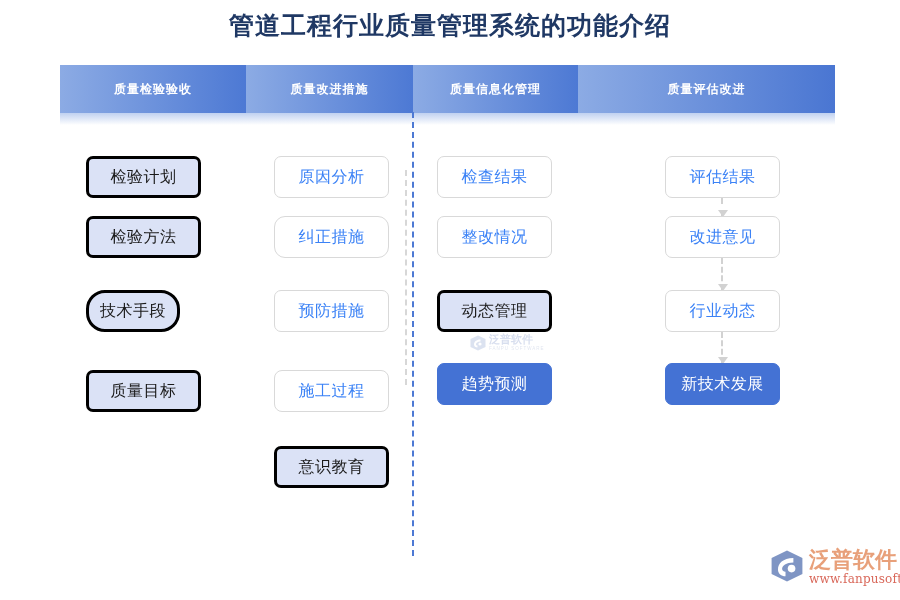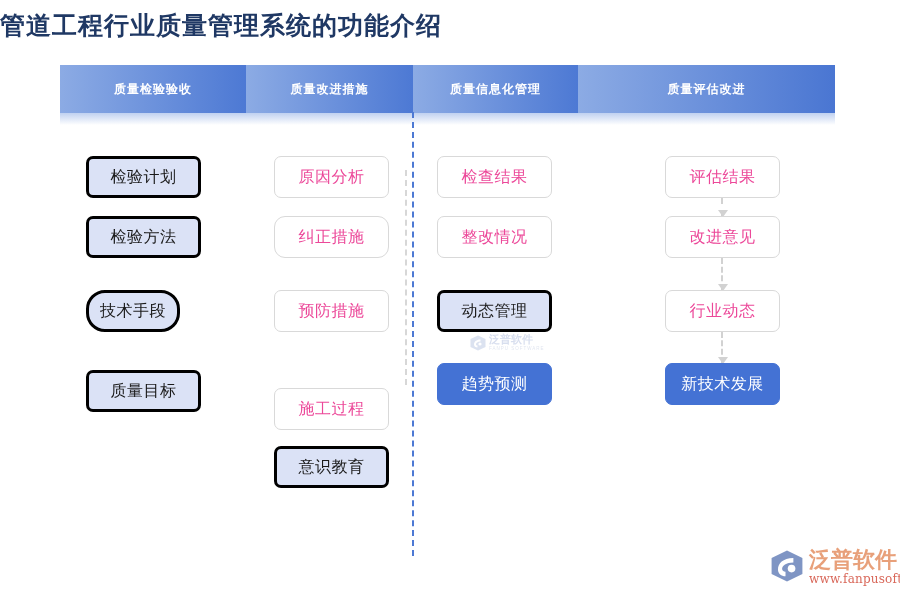--- a/index.html
+++ b/index.html
@@ -8,20 +8,21 @@
     background:#ffffff;
     font-family:"Liberation Sans","DejaVu Sans",sans-serif;
     overflow:hidden;
     position:relative;
   }
   #stage{position:relative;width:900px;height:600px;}
 
   
   .page-title{
     position:absolute;left:0;top:9px;width:900px;
+    text-align:center;
     font-family:"DejaVu Serif","Liberation Serif",serif;
     font-weight:bold;
     font-size:25px;
     letter-spacing:1px;
     color:#1f3864;
     white-space:nowrap;
   }
 
   
   .header-band{
@@ -63,21 +64,21 @@
   .box{
     position:absolute;
     display:flex;align-items:center;justify-content:center;
     border-radius:7px;
     font-size:16px;
     white-space:nowrap;
     box-sizing:border-box;
     letter-spacing:.5px;
   }
   .box-lav{background:#dbe2f6;color:#1a1a1a;border:3px solid #000000;}
-  .box-white{background:#ffffff;color:#ec4899;border:1px solid #d9d9d9;}
+  .box-white{background:#ffffff;color:#3b82f6;border:1px solid #d9d9d9;}
   .box-blue{background:#4472d4;color:#ffffff;border:1px solid #4472d4;}
 
   
   .conn{
     position:absolute;
     width:0;
     border-left:2px dashed #d2d2d2;
   }
   .conn::after{
     content:"";
@@ -167,21 +168,21 @@
 
   <div class="box box-white" style="left:274px;top:156px;width:115px;height:42px;">
     <span>原因分析</span>
   </div>
   <div class="box box-white" style="left:274px;top:216px;width:115px;height:42px;border-radius:11px;">
     <span>纠正措施</span>
   </div>
   <div class="box box-white" style="left:274px;top:290px;width:115px;height:42px;">
     <span>预防措施</span>
   </div>
-  <div class="box box-white" style="left:274px;top:388px;width:115px;height:42px;">
+  <div class="box box-white" style="left:274px;top:370px;width:115px;height:42px;border-radius:8px;">
     <span>施工过程</span>
   </div>
   <div class="box box-lav" style="left:274px;top:446px;width:115px;height:42px;">
     <span>意识教育</span>
   </div>
 
   <div class="box box-white" style="left:437px;top:156px;width:115px;height:42px;">
     <span>检查结果</span>
   </div>
   <div class="box box-white" style="left:437px;top:216px;width:115px;height:42px;">

